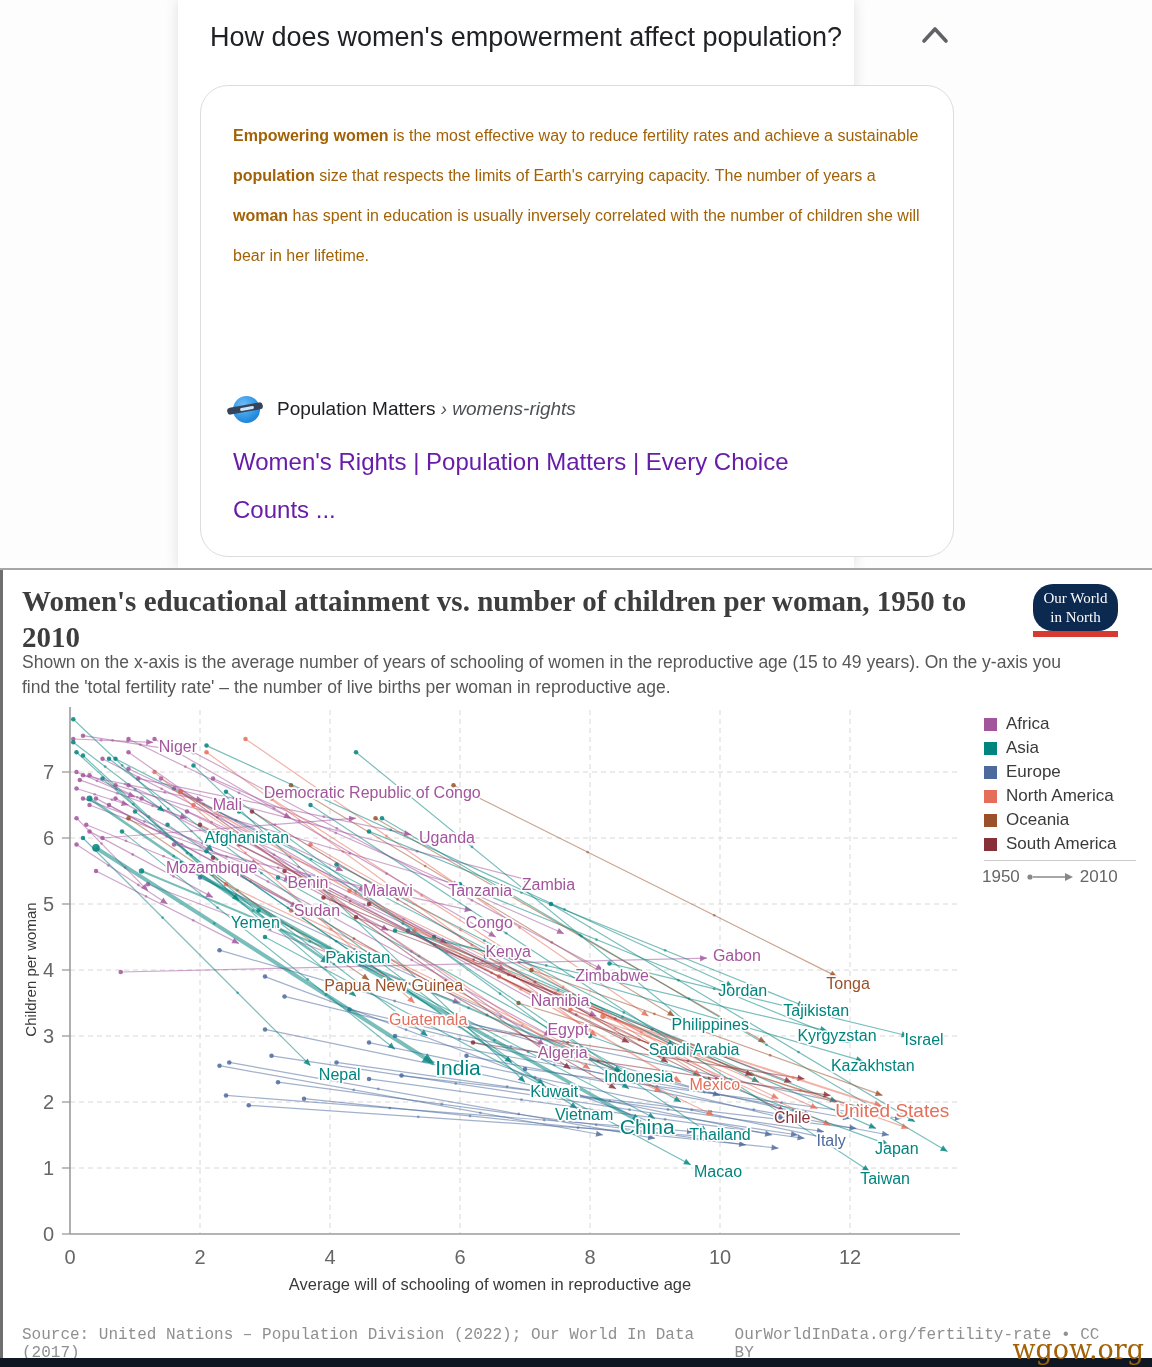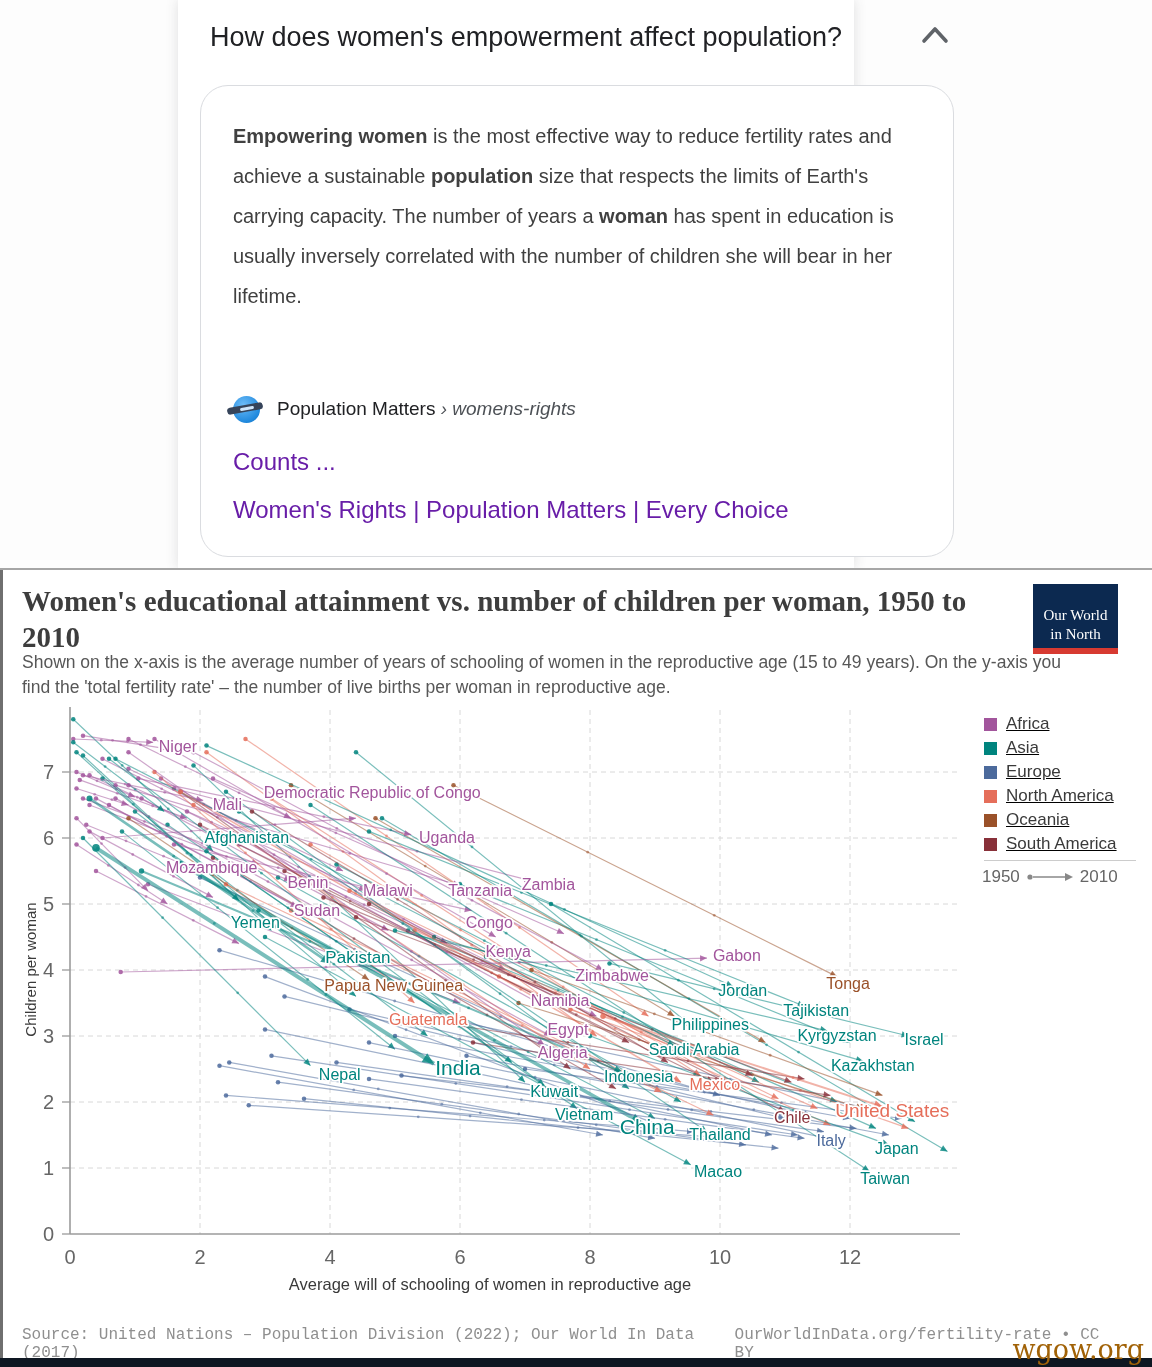--- a/index.html
+++ b/index.html
@@ -9,22 +9,22 @@
   
   .top-section{position:absolute;left:0;top:0;width:1152px;height:568px;background:#fdfdfd;}
   .panel{position:absolute;left:178px;top:0;width:676px;height:568px;background:#fff;
          box-shadow:0 0 12px rgba(60,64,67,.16);}
   .question-row{position:absolute;left:32px;top:20px;width:740px;display:flex;
                 justify-content:space-between;align-items:flex-start;cursor:pointer;}
   .question{font-size:27px;color:#202124;line-height:34px;}
   .chev{width:30px;height:22px;margin-top:4px;flex:0 0 auto;}
   .card{position:absolute;left:22px;top:85px;width:752px;height:470px;
         border:1px solid #dadce0;border-radius:28px;background:#fff;overflow:hidden;}
-  .answer{position:absolute;left:32px;top:30px;width:700px;font-size:20px;
-          line-height:40px;color:#404040;}
+  .answer{position:absolute;left:32px;top:30px;width:700px;font-size:16px;
+          line-height:40px;color:#a16207;}
   .answer b{font-weight:bold;}
   .src-row{position:absolute;left:32px;top:308px;display:flex;align-items:center;gap:17px;height:30px;}
   .favicon{position:relative;width:27px;height:27px;border-radius:50%;
            background:radial-gradient(circle at 38% 32%,#6cbcf8,#2089dd 70%,#186fb8);overflow:visible;}
   .favicon .bar{position:absolute;left:-6px;top:9px;width:36px;height:7px;background:#36445a;
                 border-radius:3px;transform:rotate(-10deg);}
   .favicon .glint{position:absolute;left:7px;top:11px;width:14px;height:3px;background:#cfe6fa;
                   border-radius:2px;transform:rotate(-10deg);}
   .crumb{font-size:19px;color:#202124;}
   .crumb .path{color:#4d5156;font-style:italic;}
@@ -33,27 +33,27 @@
   .result-link div{white-space:nowrap;}
 
   
   .chart-section{position:absolute;left:0;top:568px;width:1152px;height:799px;background:#fff;
                  border-top:2px solid #a6a6a6;}
   .left-edge{position:absolute;left:0;top:0;width:3px;height:799px;background:#6f6f6f;}
   .chart-title{position:absolute;left:22px;top:13px;width:1000px;
                font-family:"Liberation Serif",serif;font-size:29px;line-height:36px;color:#3d3d3d;font-weight:bold;}
   .owid-logo{position:absolute;left:1033px;top:14px;width:85px;}
   .owid-box{background:#0c2950;color:#fff;text-align:center;
-            font-family:"Liberation Serif",serif;font-size:15px;line-height:19px;padding:22px 2px 4px;}
+            font-family:"Liberation Serif",serif;font-size:15px;line-height:19px;padding:5px 2px 4px;border-radius:20px;}
   .owid-red{height:6px;background:#d73a31;}
   .chart-subtitle{position:absolute;left:22px;top:80px;width:1060px;font-size:17.5px;
                   line-height:25px;color:#575757;}
   .plot-svg{position:absolute;left:0;top:0;}
   .legend{position:absolute;left:984px;top:142px;width:160px;}
-  .legend-row{display:flex;align-items:center;gap:9px;height:24px;text-decoration:underline;}
+  .legend-row{display:flex;align-items:center;gap:9px;height:24px;}
   .legend-swatch{width:13px;height:13px;flex:0 0 auto;}
   .legend-label{font-size:17px;color:#3a3a3a;}
   .legend-div{position:absolute;left:984px;top:290px;width:152px;border-top:1px solid #ccc;}
   .period-row{position:absolute;left:982px;top:297px;display:flex;align-items:center;gap:5px;
               font-size:17px;color:#666;}
   .ylab{position:absolute;left:-50px;top:391px;width:160px;text-align:center;font-size:15px;
         color:#3a3a3a;transform:rotate(-90deg);}
   .xlab{position:absolute;left:70px;top:705px;width:840px;text-align:center;
         font-size:16.5px;color:#3a3a3a;}
   .footer{position:absolute;left:22px;top:756px;width:1092px;display:flex;
@@ -84,22 +84,22 @@
             <div class="bar"></div>
               <div class="glint"></div>
           </div>
           <div class="crumb">
             <span>Population Matters</span>
             <span class="path">› womens-rights</span>
           </div>
         </div>
 
         <div class="result-link">
+          <div>Women's Rights | Population Matters | Every Choice</div>
           <div>Counts ...</div>
-          <div>Women's Rights | Population Matters | Every Choice</div>
         </div>
       </div>
     </div>
   </div>
 
   <div class="chart-section">
     <div class="left-edge"></div>
 
     <div class="chart-title">Women's educational attainment vs. number of children per woman, 1950 to 2010</div>
 

